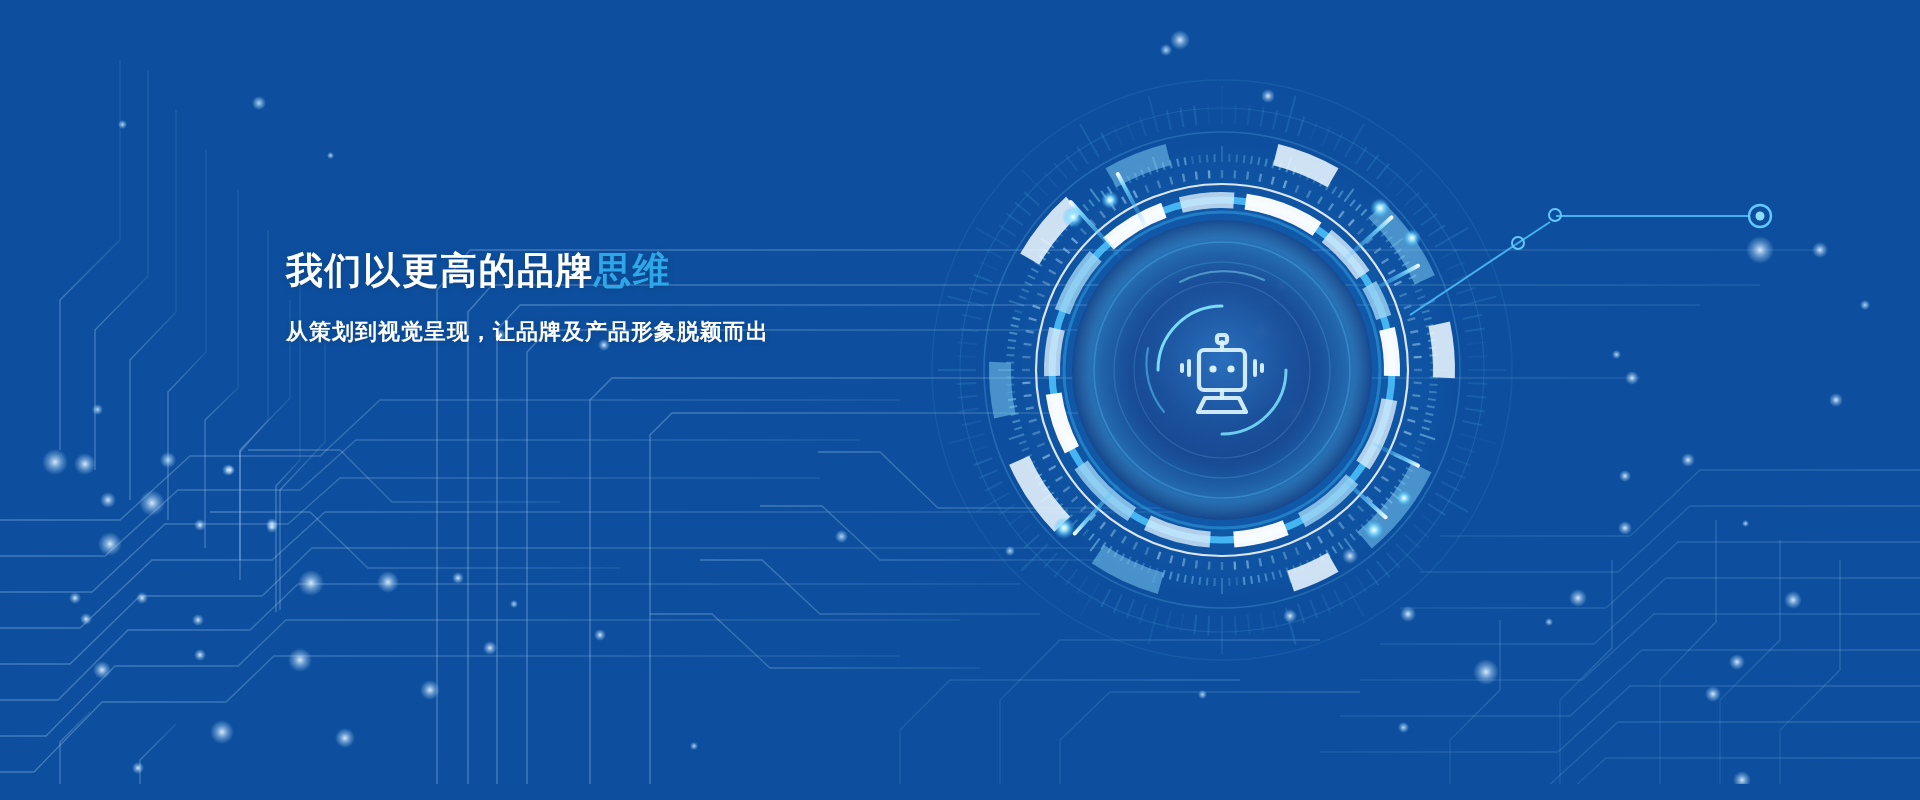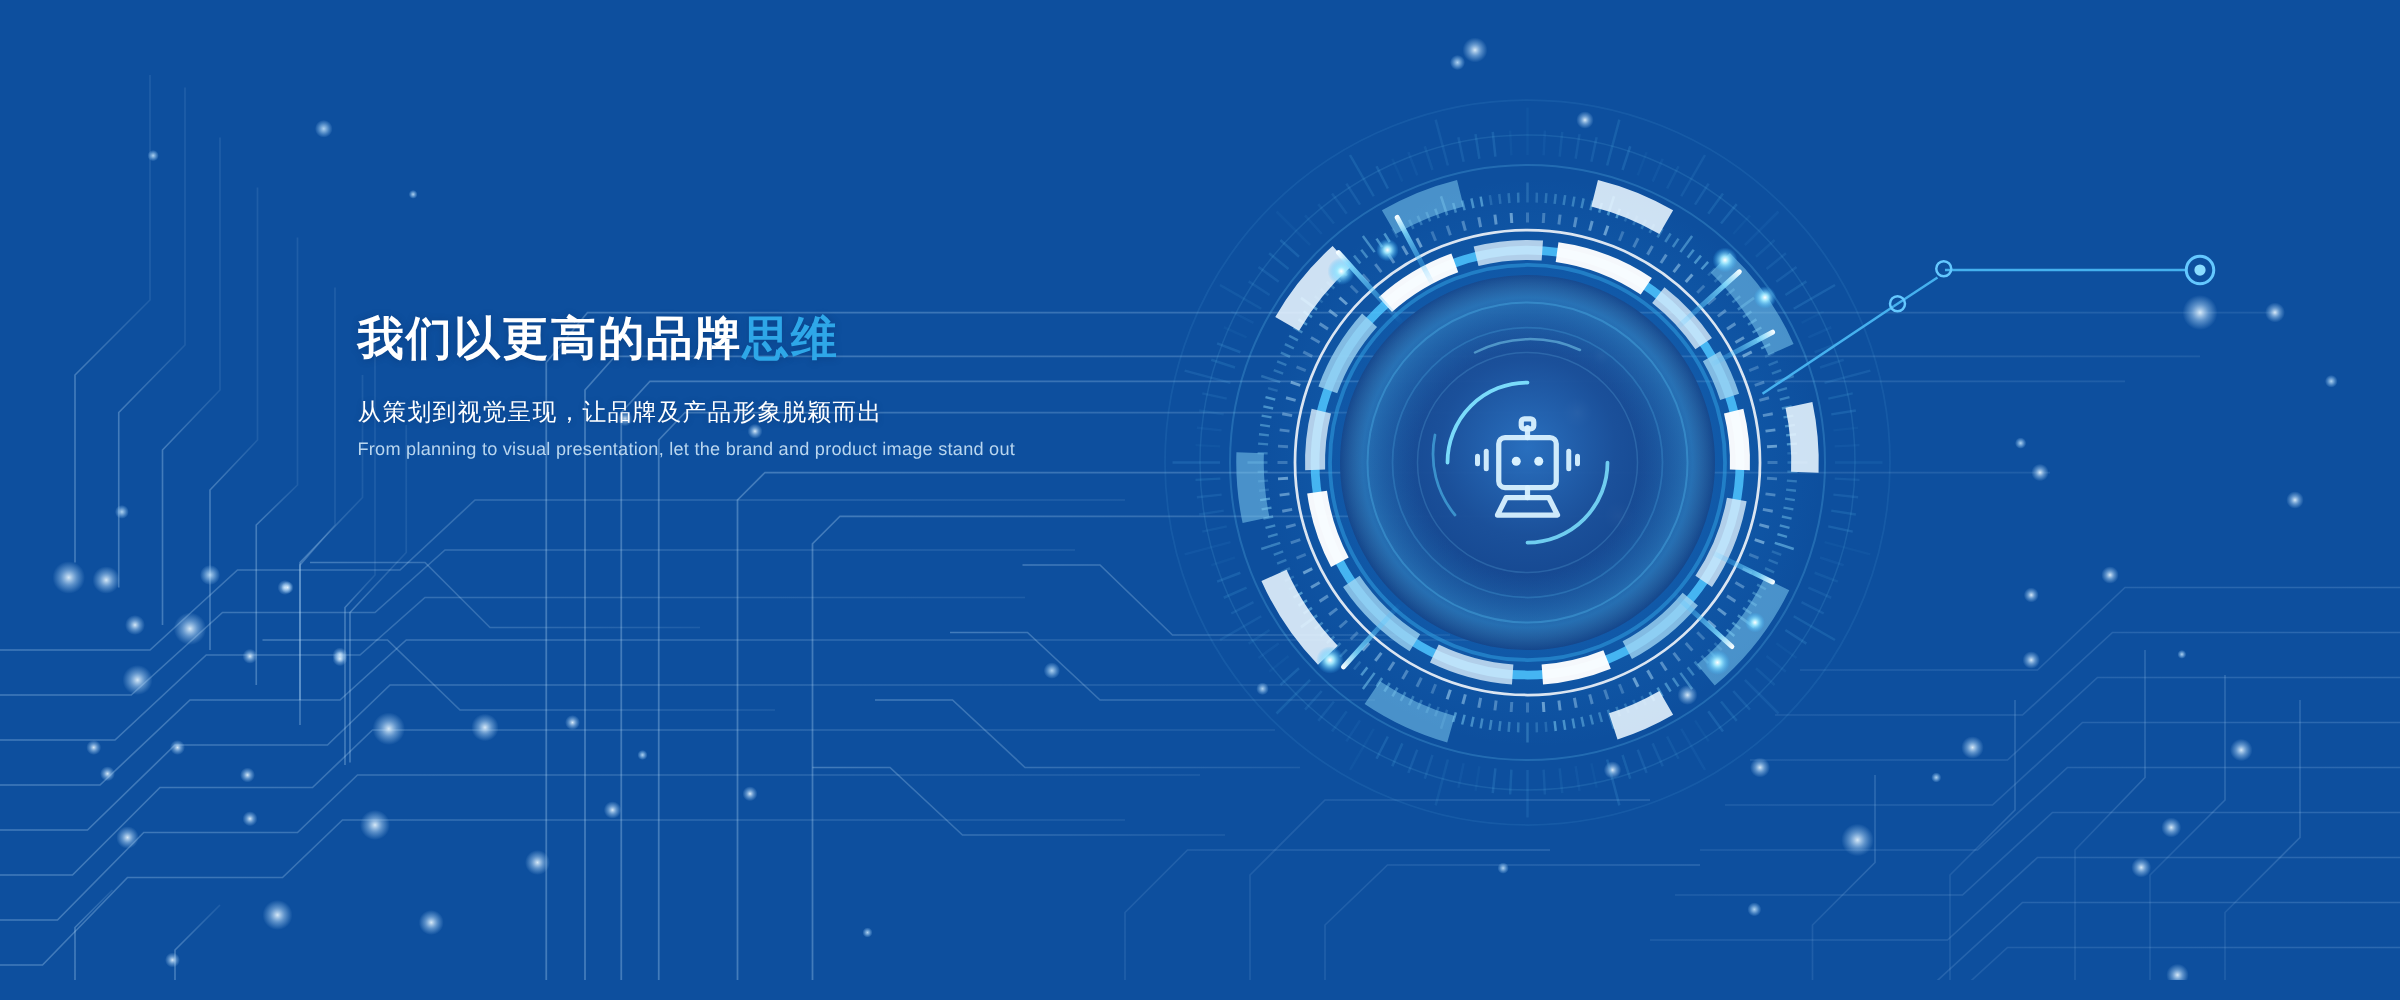--- a/index.html
+++ b/index.html
@@ -60,22 +60,22 @@
     color:#ffffff;
     letter-spacing:1.5px;
     white-space:nowrap;
     text-shadow:0 1px 6px rgba(4,40,90,0.35);
   }
   .headline .accent { color:#2ea7e8; }
   .headline .line2 { display:block; }
 
   .sub-cn {
     margin-top:22px;
-    font-size:19px;
-    font-weight:normal;
+    font-size:22px;
+    font-weight:bold;
     color:#ffffff;
     letter-spacing:1px;
     white-space:nowrap;
     text-shadow:0 1px 5px rgba(4,40,90,0.3);
   }
   .sub-en {
     margin-top:9px;
     font-size:14.5px;
     font-weight:normal;
     color:#b9d6ef;
@@ -802,16 +802,15 @@
       <circle cx="380" cy="66" r="11" fill="none" stroke="#64c8ff" stroke-width="2.4"></circle>
       <circle cx="380" cy="66" r="4.5" fill="#8bdcff"></circle>
     </svg>
   </div>
 
   <div class="copy">
     <div class="headline">
       <span><span>我们以更高的品牌</span><span class="accent">思维</span></span>
     </div>
     <div class="sub-cn">从策划到视觉呈现，让品牌及产品形象脱颖而出</div>
-    <div class="sub-en">From planning to visual presentation, let the brand and product image stand out</div>
   </div>
 
 </div>
 
 </body></html>

